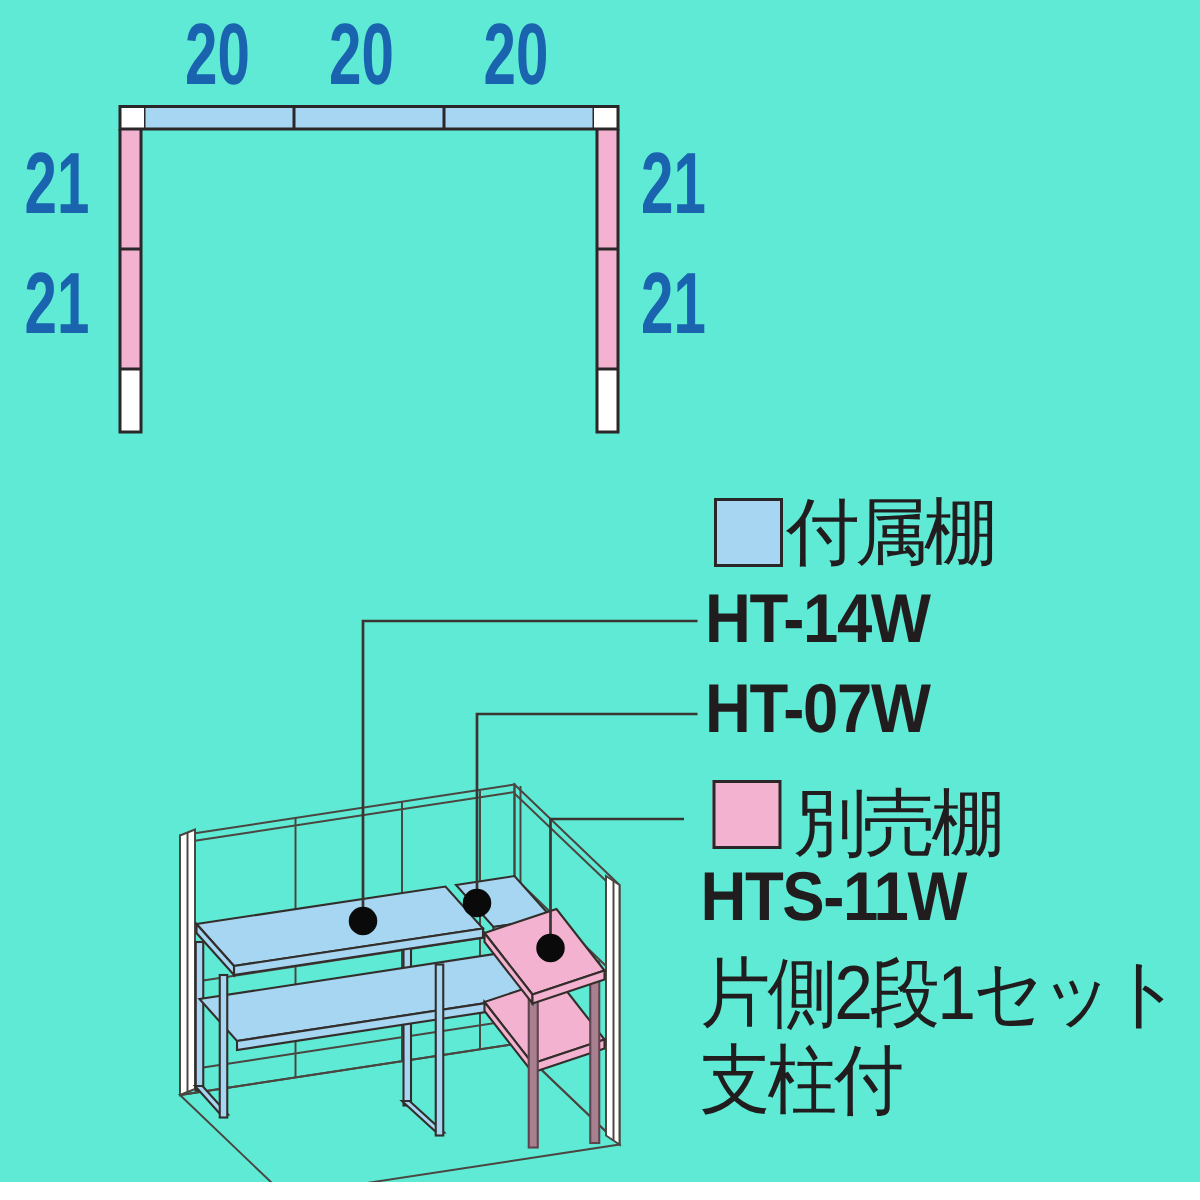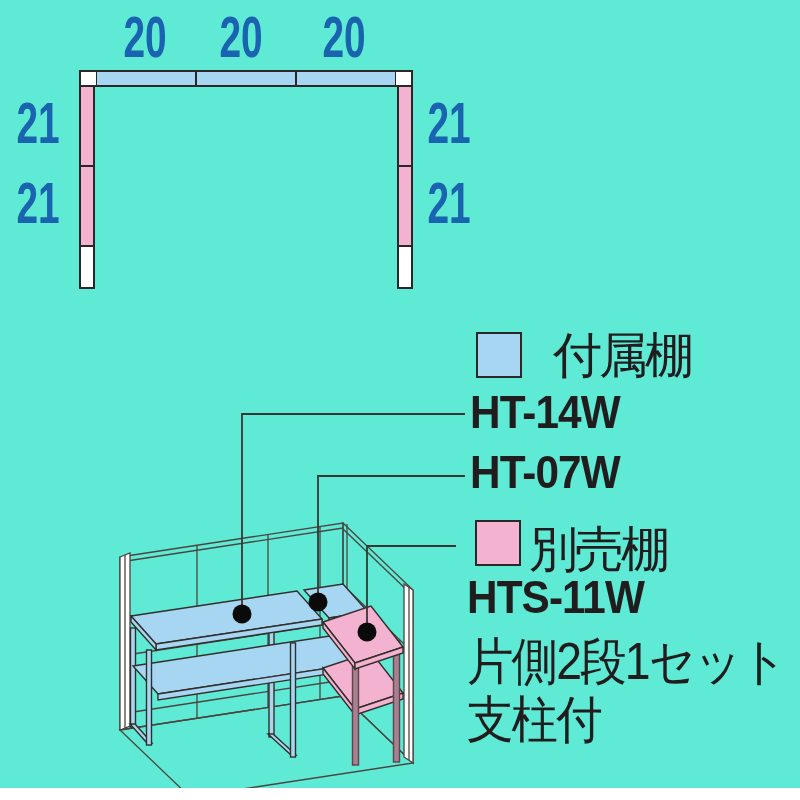--- a/index.html
+++ b/index.html
@@ -124,21 +124,21 @@
       <polyline class="lead" points="465,476 318,476 318,602"></polyline>
       <polyline class="lead" points="456,546 367,546 367,632"></polyline>
       <circle class="dot" cx="242" cy="614" r="9.5"></circle>
       <circle class="dot" cx="318" cy="602" r="9.5"></circle>
       <circle class="dot" cx="367" cy="632" r="9.5"></circle>
     </g>
   </svg>
 
   <div>
     <div class="swatch" style="left:476px;top:332px;background:#a6d6f1"></div>
-    <div class="jp" style="left:553px;top:329px">付属棚</div>
+    <div class="jp" style="left:524px;top:329px">付属棚</div>
     <div class="model" style="left:470px;top:389px">HT-14W</div>
     <div class="model" style="left:470px;top:449px">HT-07W</div>
 
     <div class="swatch" style="left:475px;top:520px;background:#f3b2cf"></div>
     <div class="jp" style="left:529px;top:523px">別売棚</div>
     <div class="model" style="left:467px;top:574px">HTS-11W</div>
     <div class="note" style="left:467px;top:634px">片側2段1セット</div>
     <div class="note" style="left:467px;top:692px">支柱付</div>
   </div>
 

